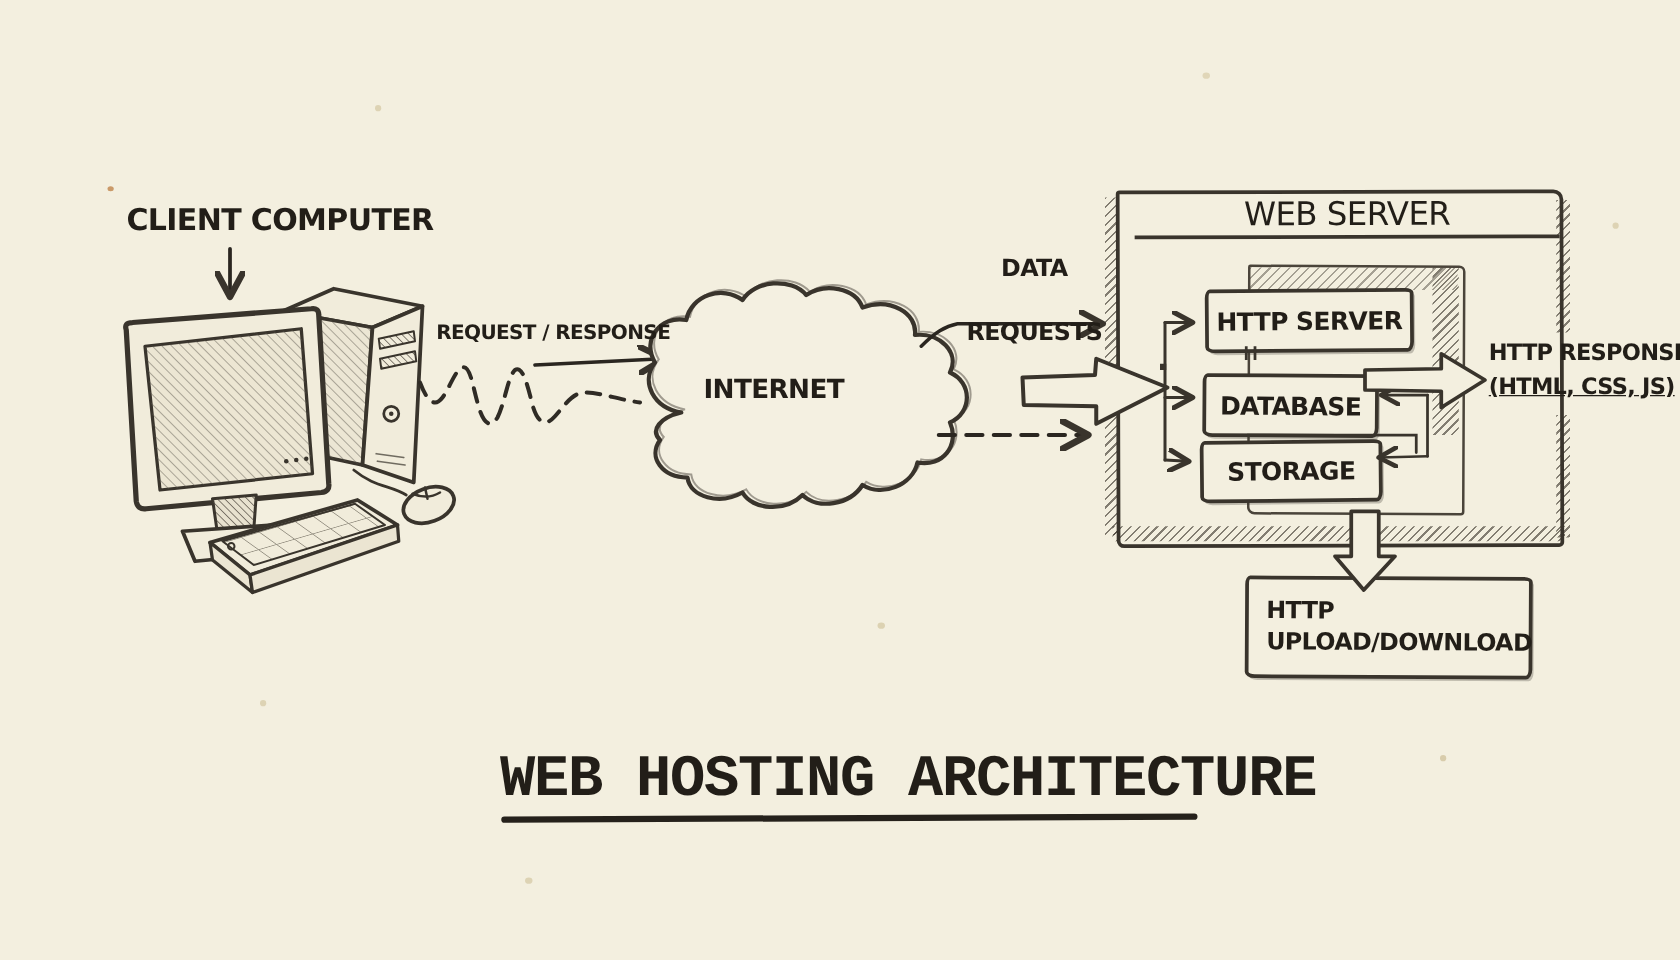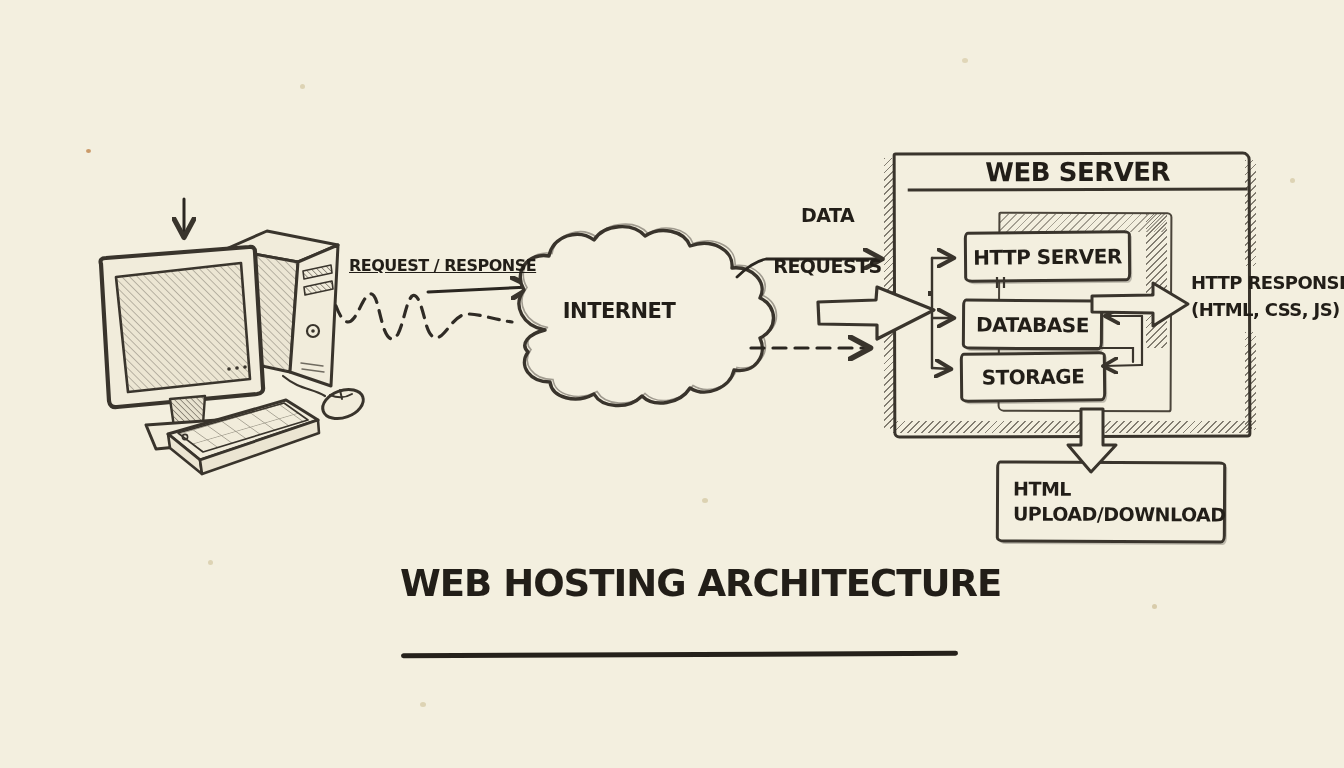--- a/index.html
+++ b/index.html
@@ -26,21 +26,21 @@
   .band-lite{position:absolute;z-index:1;
         background:repeating-linear-gradient(135deg,
           rgba(70,64,54,.45) 0px, rgba(70,64,54,.45) 1.2px,
           transparent 1.2px, transparent 5.5px);}
 
   #server-box{position:absolute;left:893px;top:152px;width:352px;height:280px;
         border:3.5px solid #39342c;z-index:1;transform:rotate(-0.15deg);
         border-radius:3px 8px 4px 6px;}
   #server-title{position:absolute;left:12px;top:0;right:0;height:33px;
         border-bottom:3px solid #39342c;display:flex;align-items:center;
-        justify-content:center;font-weight:bold;font-size:26px;
+        justify-content:center;font-weight:normal;font-size:26px;
         letter-spacing:-0.5px;color:#221e18;}
 
   #panel{position:absolute;left:998px;top:212px;width:170px;height:196px;
         border:2.5px solid #4a443a;z-index:1;transform:rotate(0.25deg);
         border-radius:2px 5px 3px 6px;}
 
   #data-box{flex-direction:column;align-items:flex-start;justify-content:center;
         padding-left:14px;font-size:19px;line-height:25px;}
 
   #title-underline{position:absolute;left:401px;top:652px;width:557px;height:4.5px;
@@ -81,36 +81,37 @@
     <span>HTTP SERVER</span>
   </div>
   <div class="skbox" style="left:962px;top:288px;width:135px;height:45px;font-size:20px;transform:rotate(0.4deg);margin-top:11px;">
     <span>DATABASE</span>
   </div>
   <div class="skbox" style="left:960px;top:352px;width:140px;height:44px;font-size:20px;transform:rotate(-0.6deg);">
     <span>STORAGE</span>
   </div>
 
   <div class="skbox" id="data-box" style="left:996px;top:461px;width:210px;height:76px;transform:rotate(0.3deg);">
-    <span>HTML</span>
+    <span>HTTP</span>
     <span>UPLOAD/DOWNLOAD</span>
   </div>
 
-
-  <div class="lbl" style="left:349px;top:256px;font-size:16px;text-decoration:underline;">REQUEST / RESPONSE</div>
+  <div class="lbl center" style="left:100px;top:162px;width:248px;font-size:24px;">CLIENT COMPUTER</div>
+
+  <div class="lbl" style="left:349px;top:256px;font-size:16px;">REQUEST / RESPONSE</div>
 
   <div class="lbl center" style="left:519px;top:299px;width:200px;font-size:21px;">INTERNET</div>
 
   <div class="lbl center" style="left:770px;top:204px;width:115px;font-size:19px;">DATA</div>
   <div class="lbl center" style="left:770px;top:230px;width:115px;font-size:19px;margin-top:25px;">REQUESTS</div>
 
   <div class="lbl" style="left:1191px;top:272px;font-size:18px;letter-spacing:-0.6px;">HTTP RESPONSE</div>
-  <div class="lbl" style="left:1191px;top:299px;font-size:18px;letter-spacing:-0.6px;">(HTML, CSS, JS)</div>
-
-  <div class="lbl center" style="left:400px;top:562px;width:560px;font-size:37px;letter-spacing:-1px;">WEB HOSTING ARCHITECTURE</div>
+  <div class="lbl" style="left:1191px;top:299px;font-size:18px;letter-spacing:-0.6px;text-decoration:underline;">(HTML, CSS, JS)</div>
+
+  <div class="lbl center" style="left:400px;top:598px;width:560px;font-size:47px;letter-spacing:-1px;font-family:Liberation Mono, monospace;">WEB HOSTING ARCHITECTURE</div>
   <div id="title-underline"></div>
 
   <svg id="sketch" width="1344" height="768" viewBox="0 0 1344 768">
     <defs>
       <marker id="ah" markerWidth="8" markerHeight="8" refX="6.5" refY="4" orient="auto">
         <path d="M0.5,0.5 L7,4 L0.5,7.5" fill="none" stroke="#39342c" stroke-width="1.7" stroke-linecap="round" stroke-linejoin="round"></path>
       </marker>
       <pattern id="hatch" width="5.5" height="5.5" patternUnits="userSpaceOnUse" patternTransform="rotate(-45)">
         <line x1="0" y1="0" x2="0" y2="5.5" stroke="#57514a" stroke-opacity="0.6" stroke-width="1.2"></line>
       </pattern>

